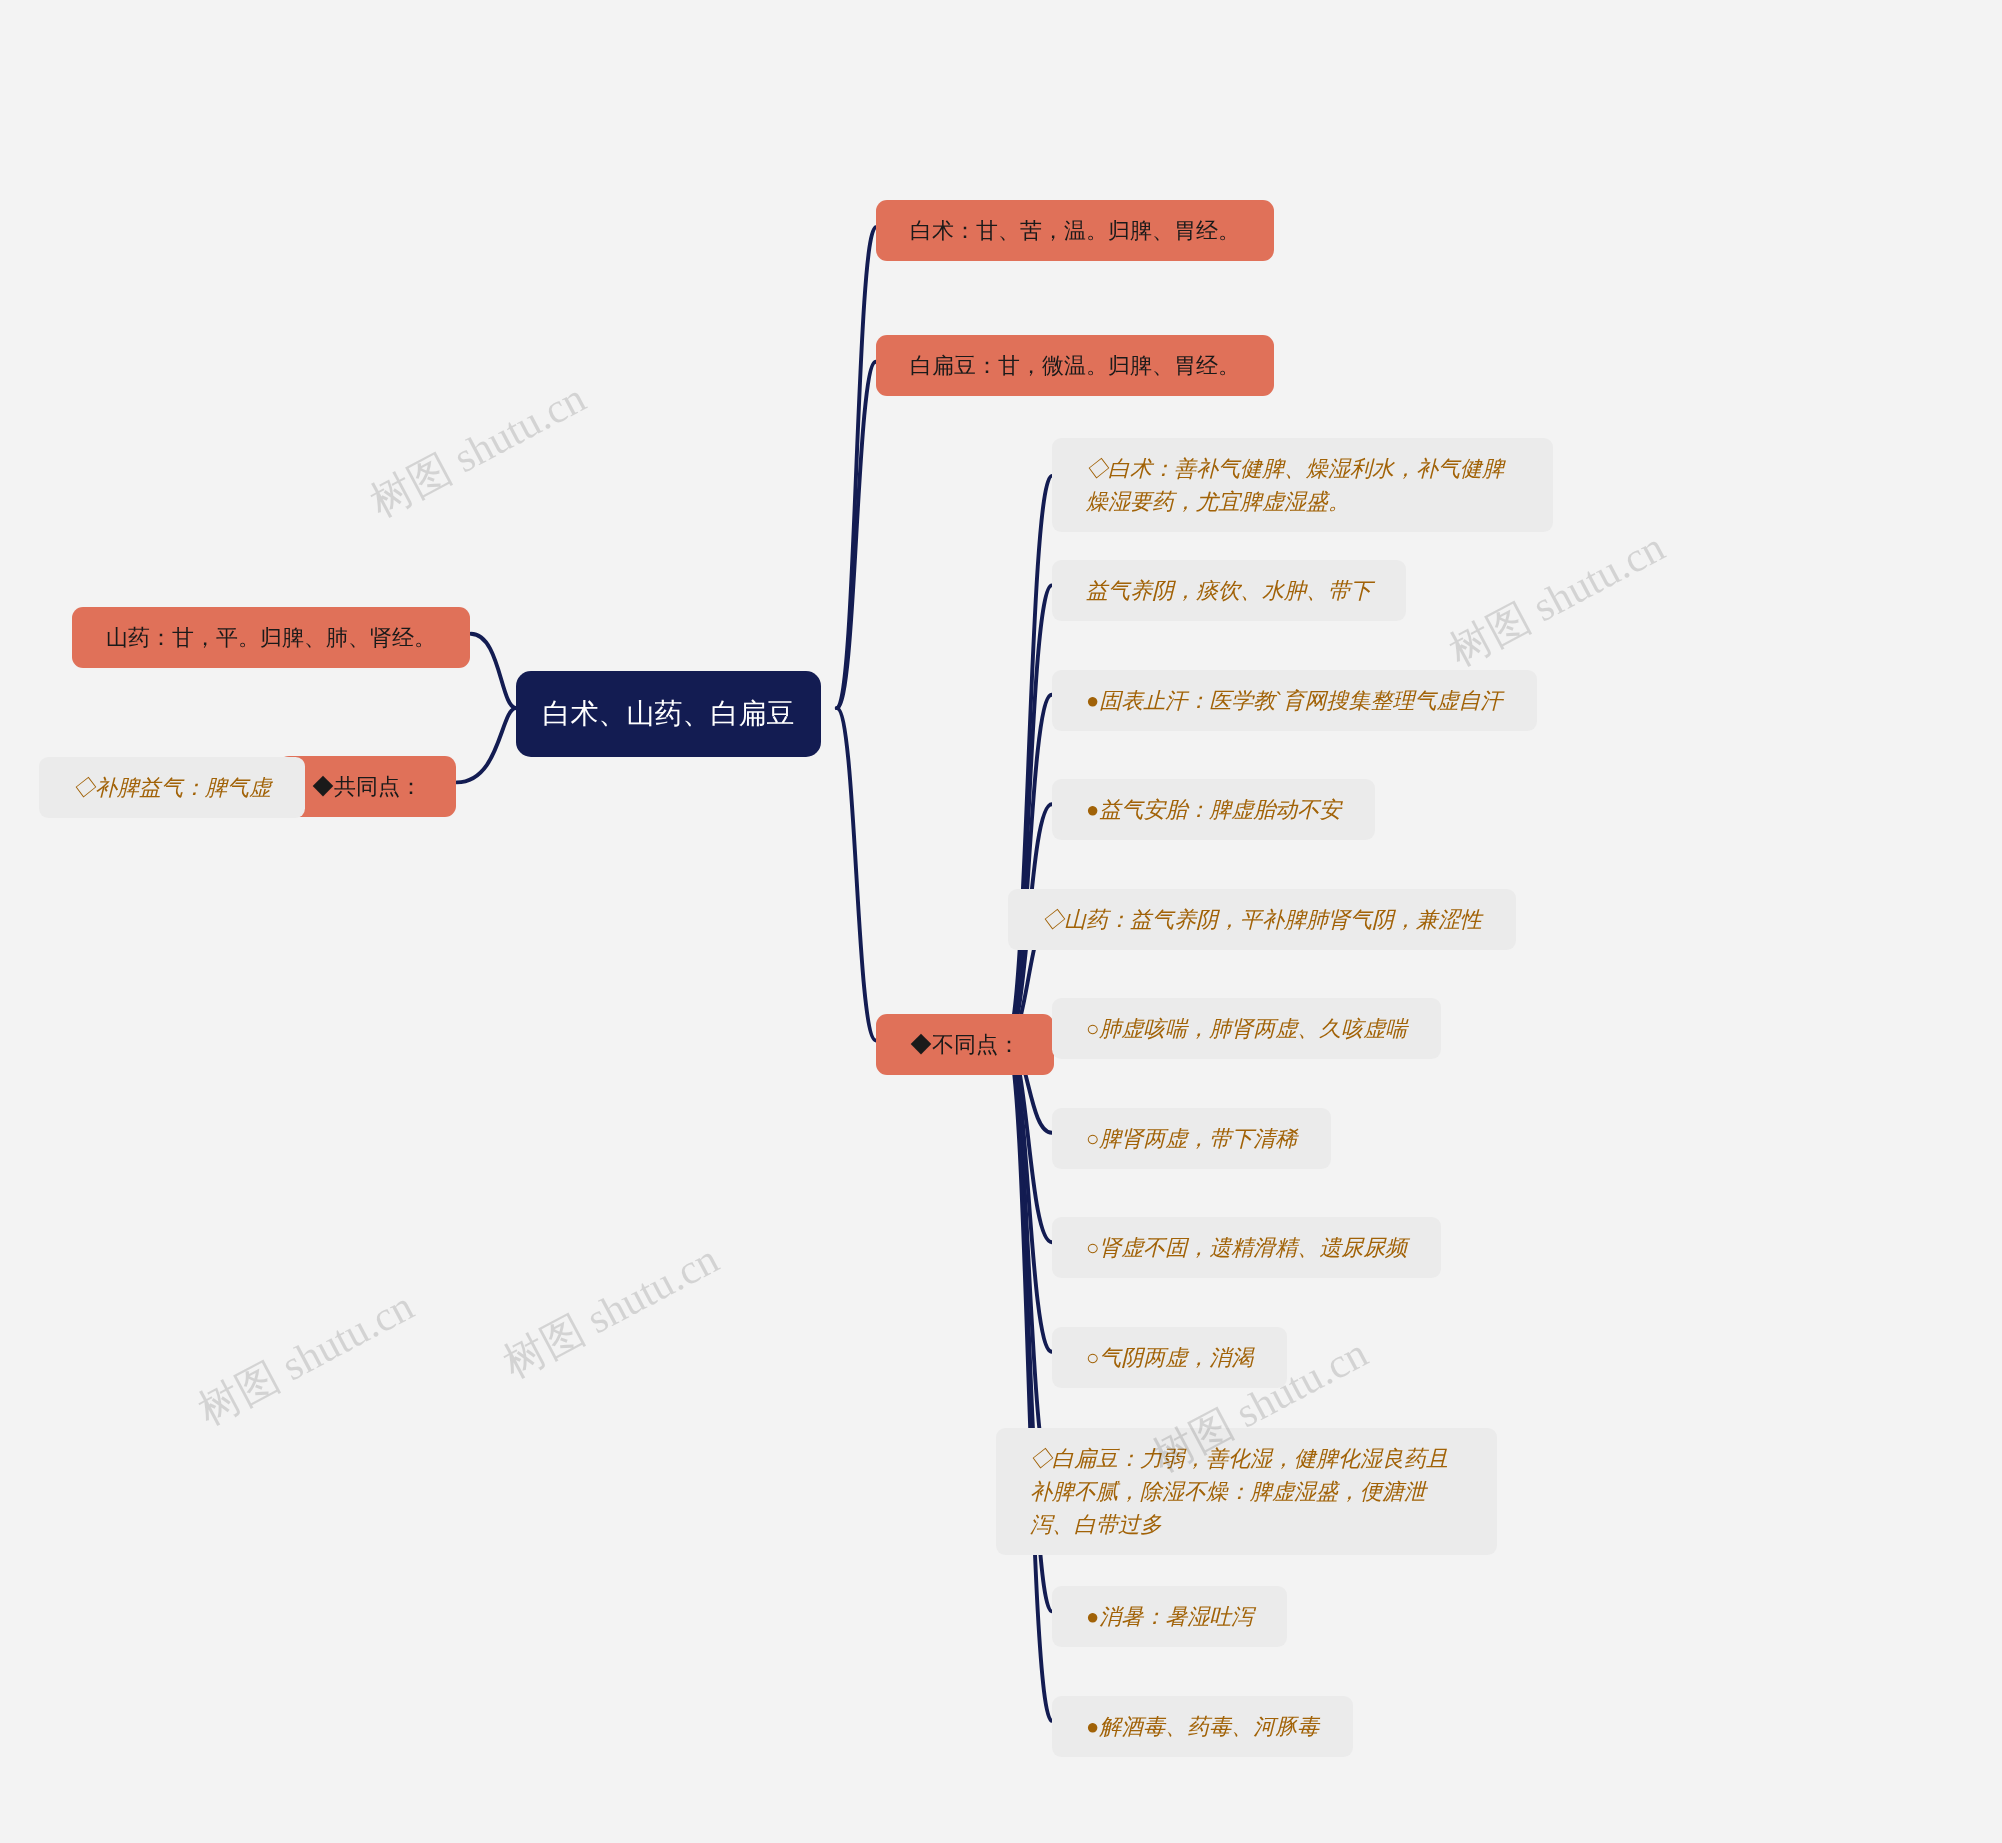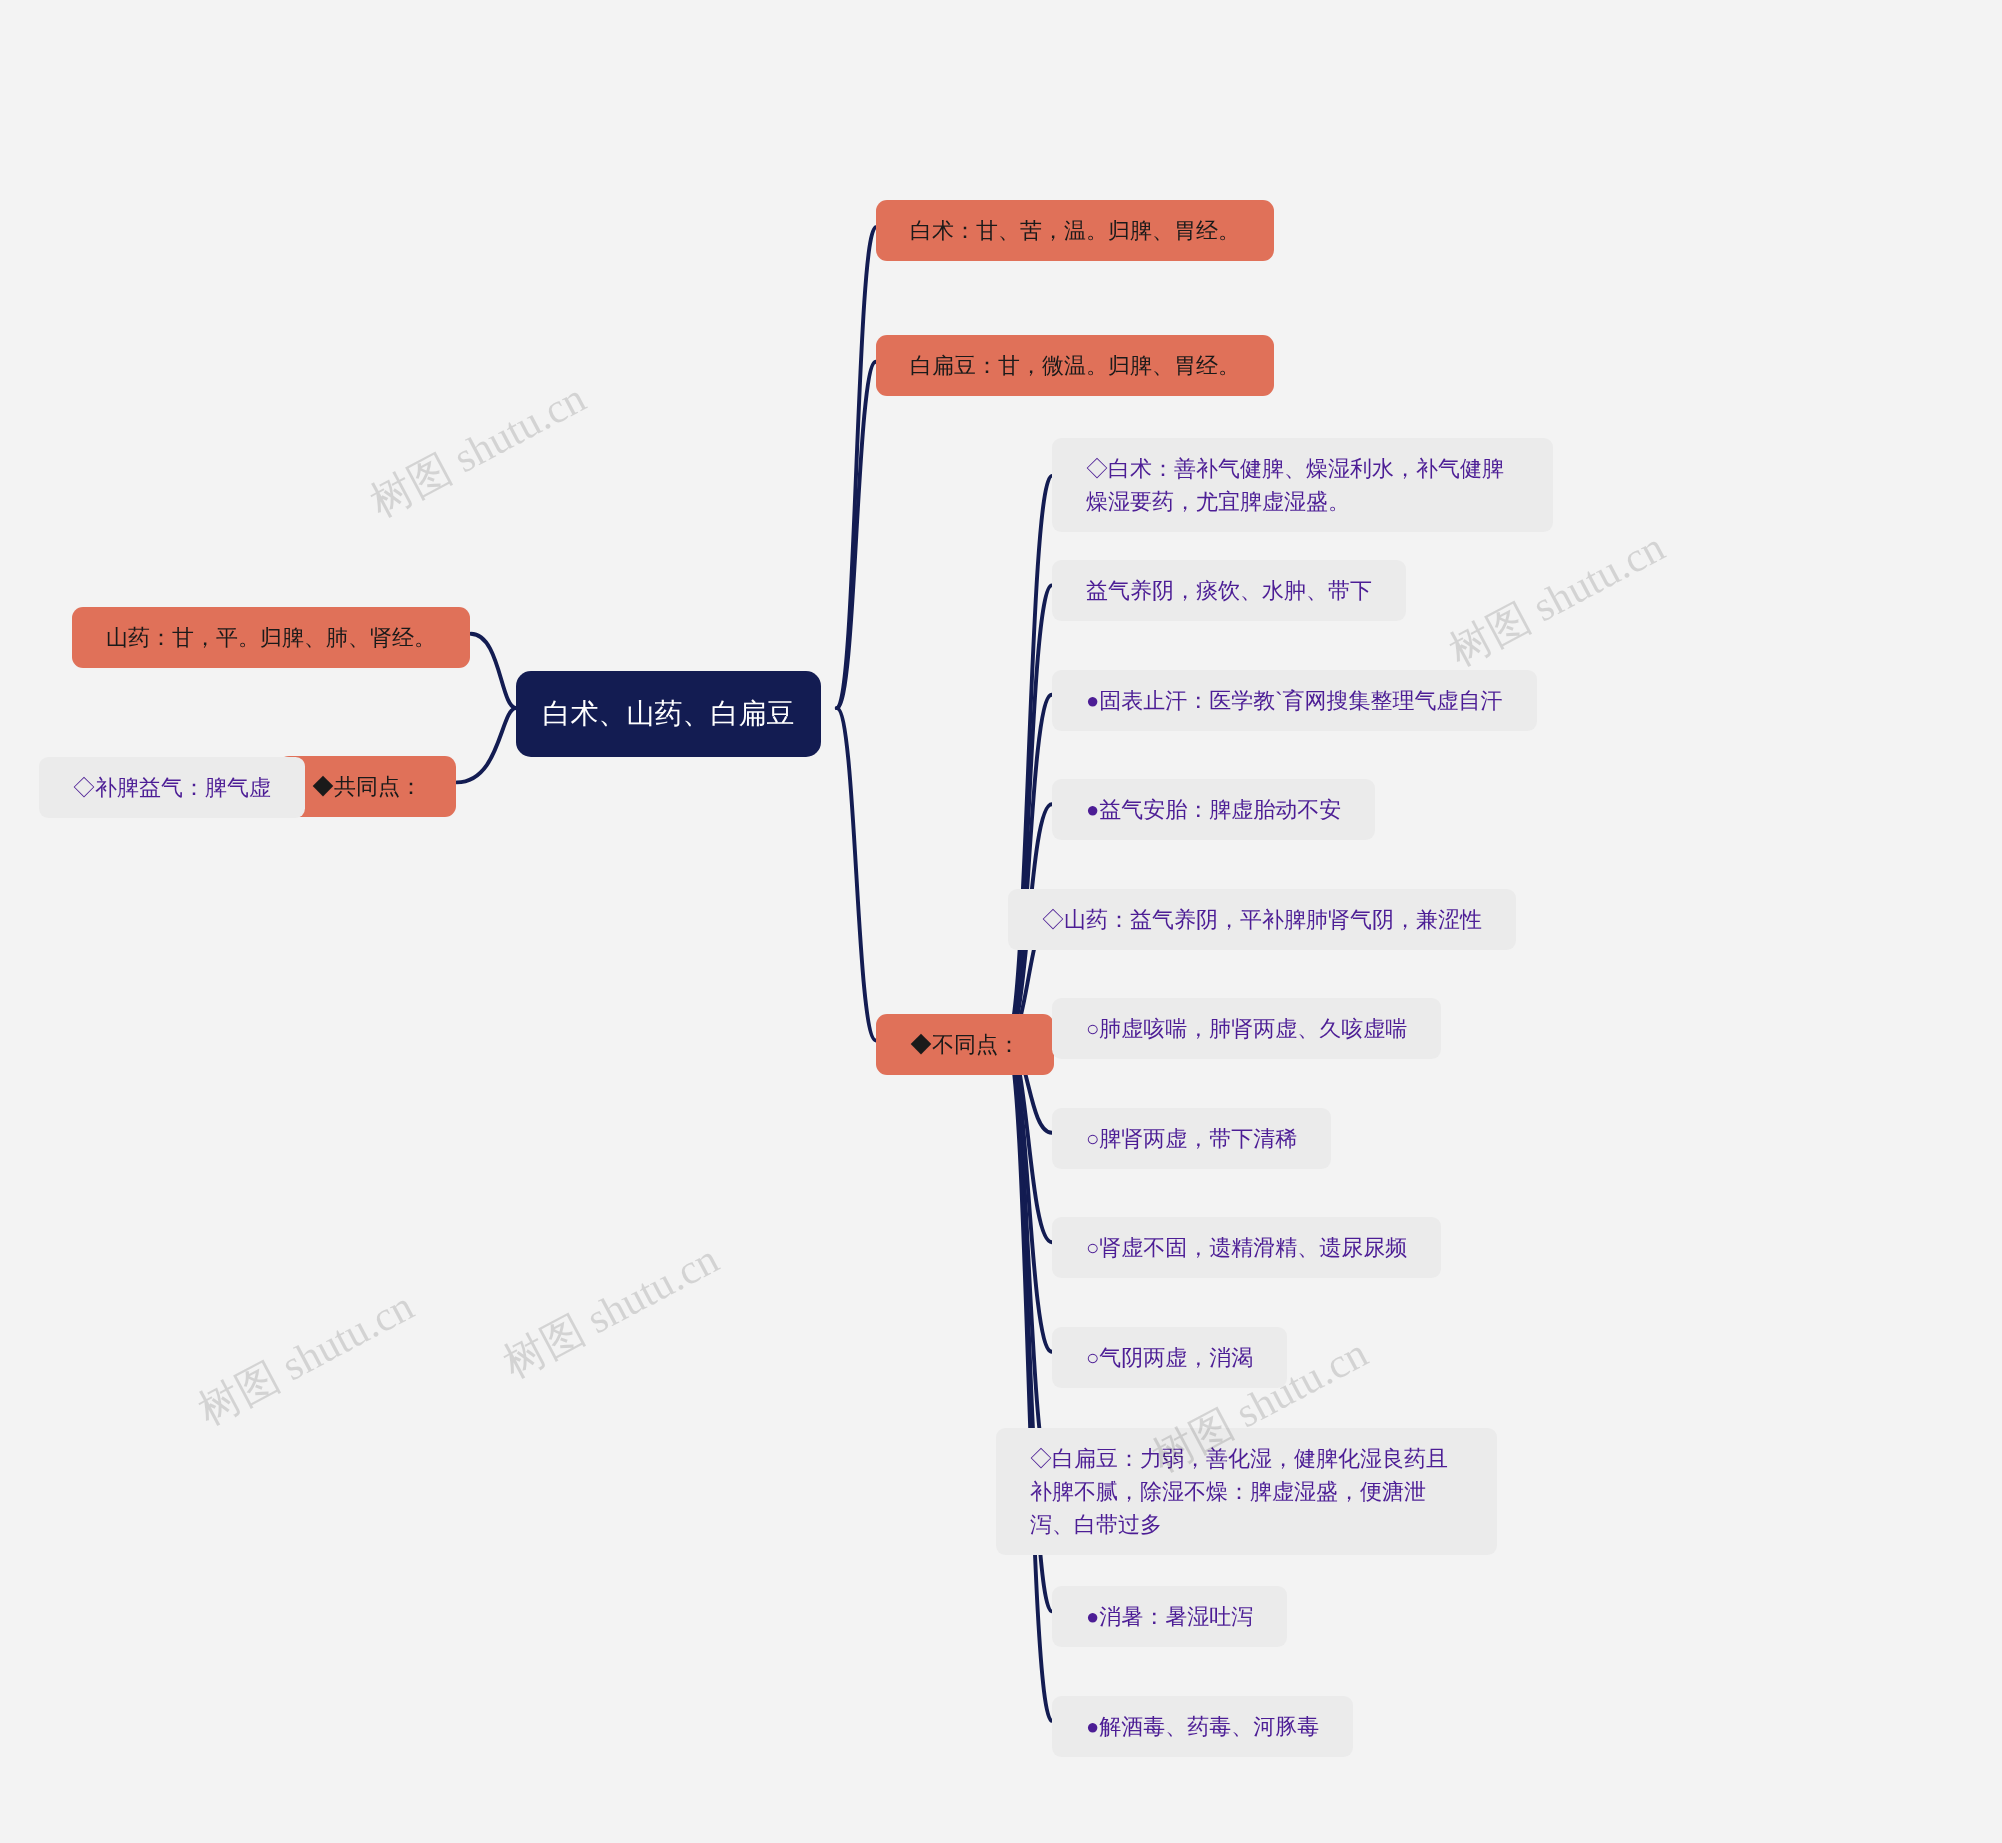--- a/index.html
+++ b/index.html
@@ -31,22 +31,23 @@
     font-size: 28px;
     padding: 22px 26.6px;
     border-radius: 15px;
   }
   .salmon {
     background: #e07159;
     color: #1a1a1a;
   }
   .leaf {
     background: #ebebeb;
-    color: #4c1d95;
+    color: #a16207;
     border-radius: 9.4px;
+    font-style: italic;
   }
   .watermark {
     position: absolute;
     color: rgba(0,0,0,0.13);
     font-size: 42px;
     transform: rotate(-28deg);
     pointer-events: none;
     user-select: none;
     white-space: nowrap;
     font-family: "Songti SC","SimSun",serif;

